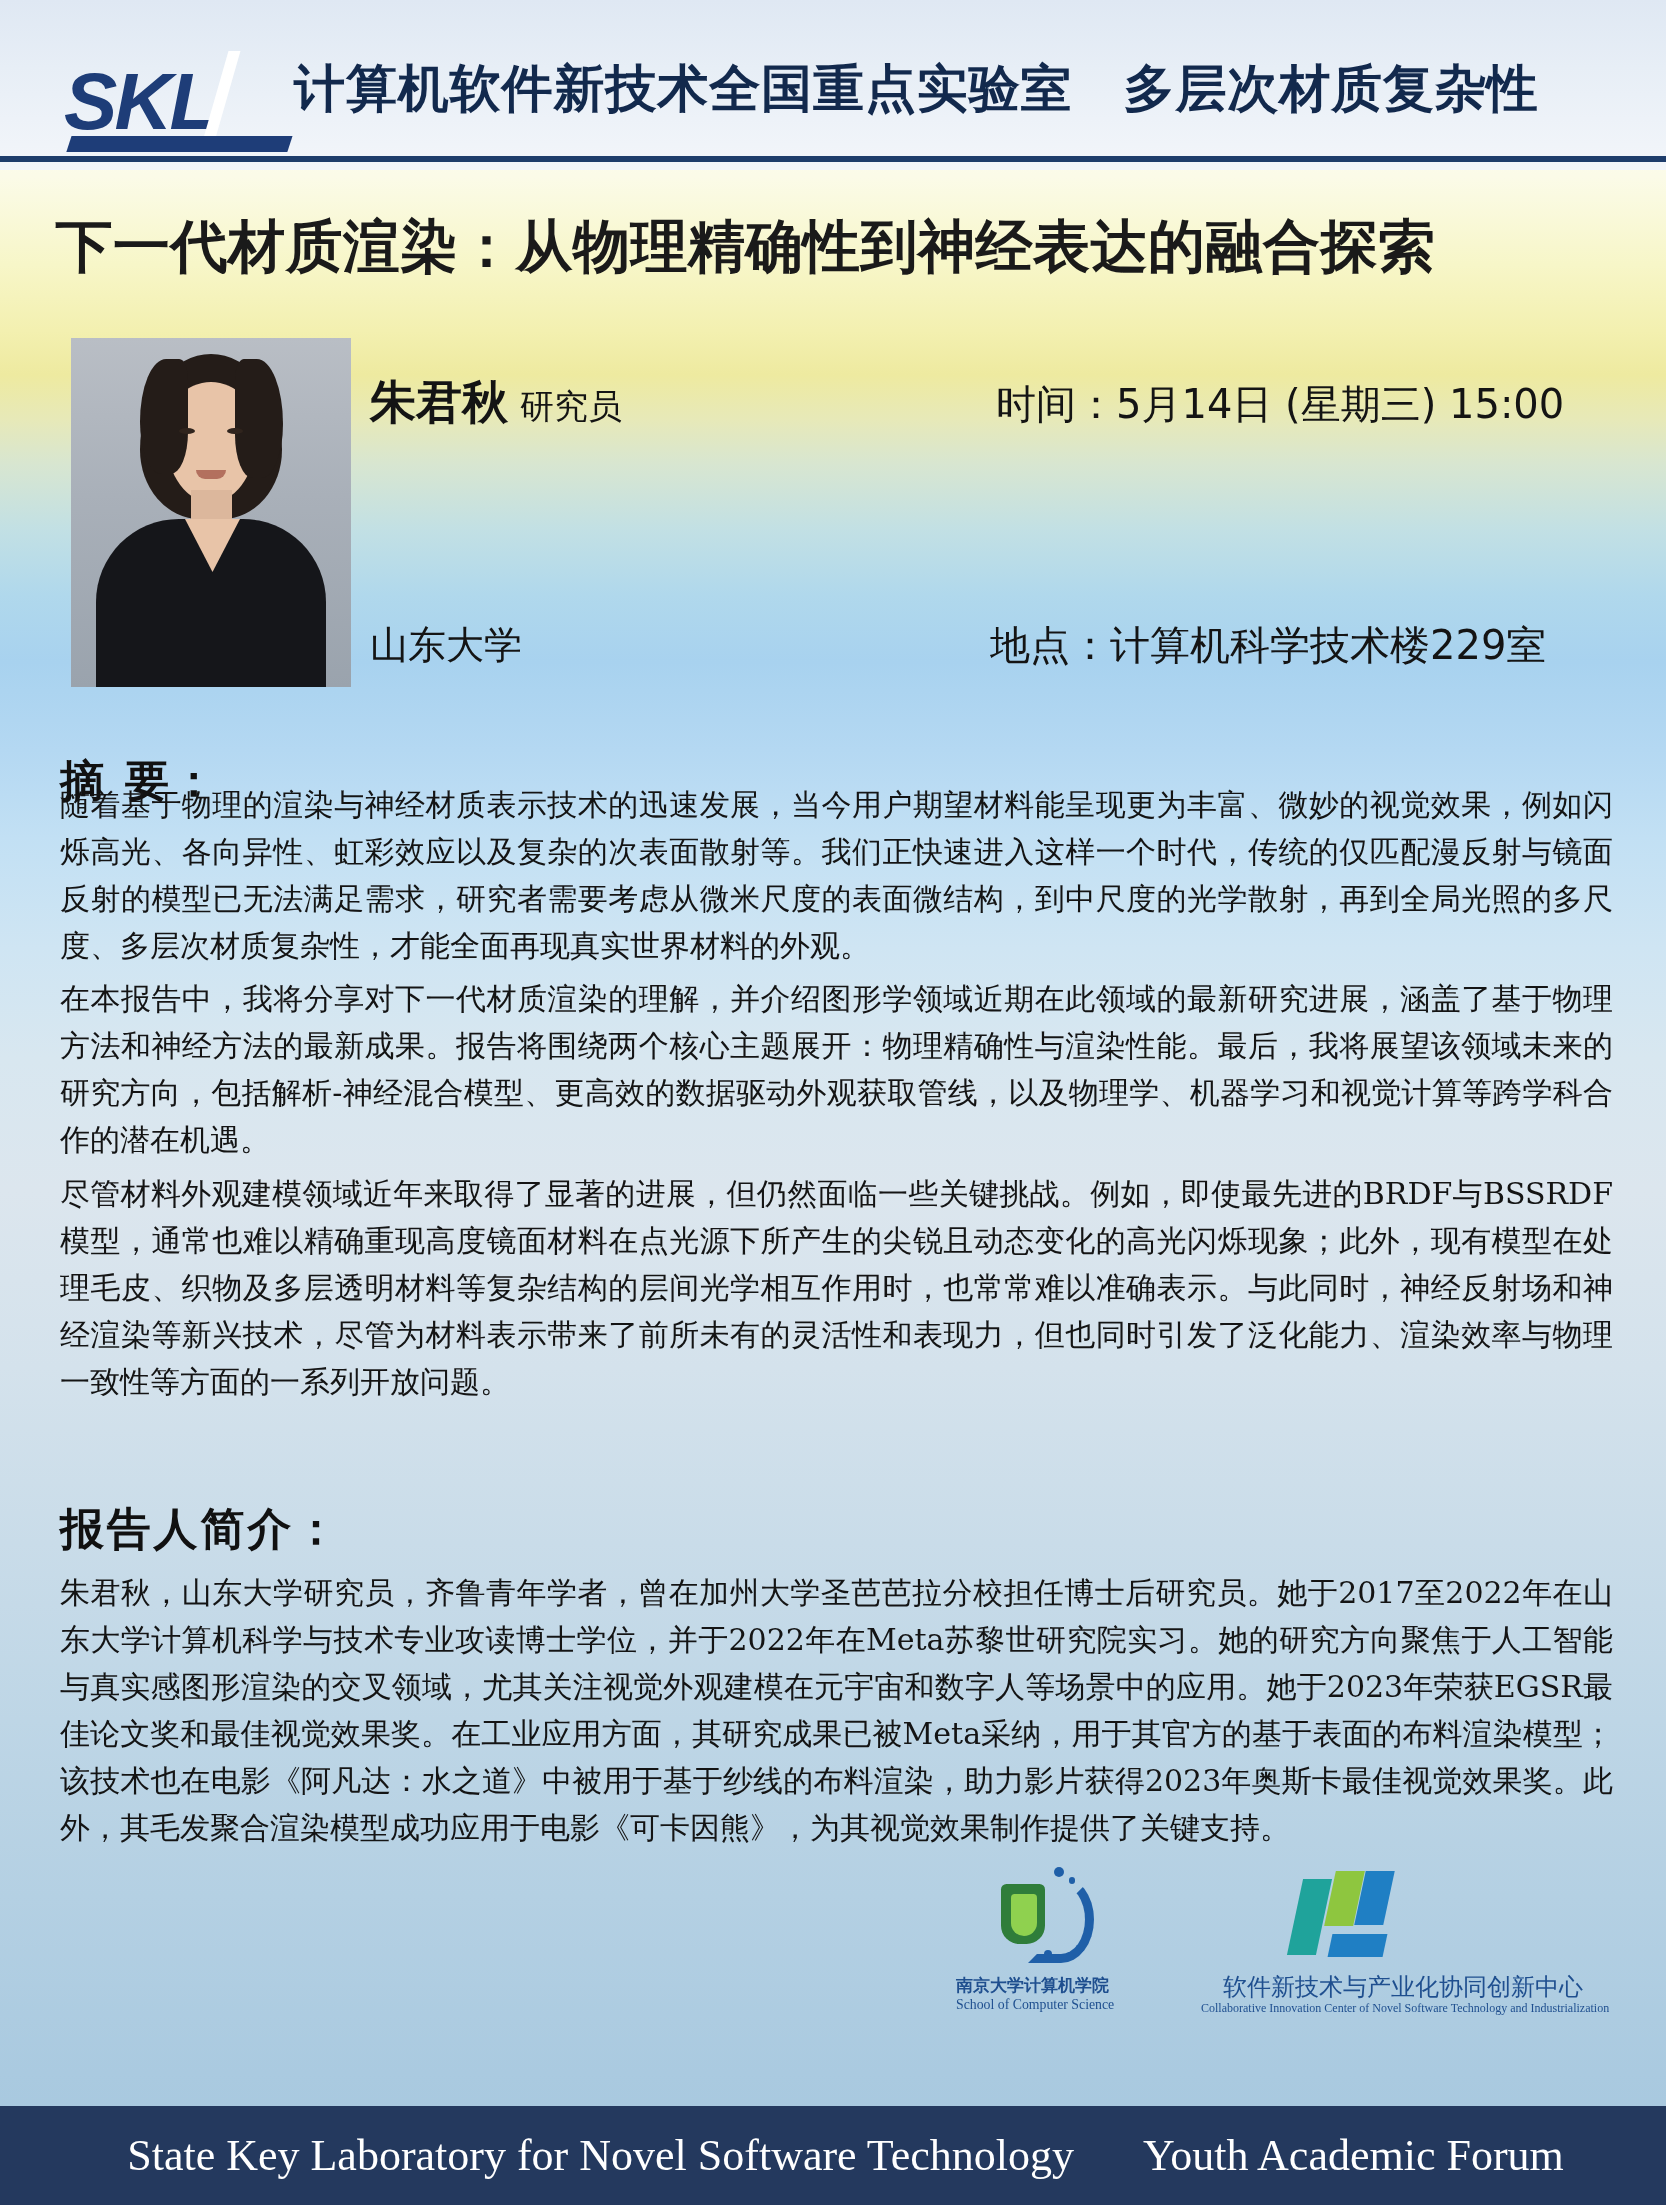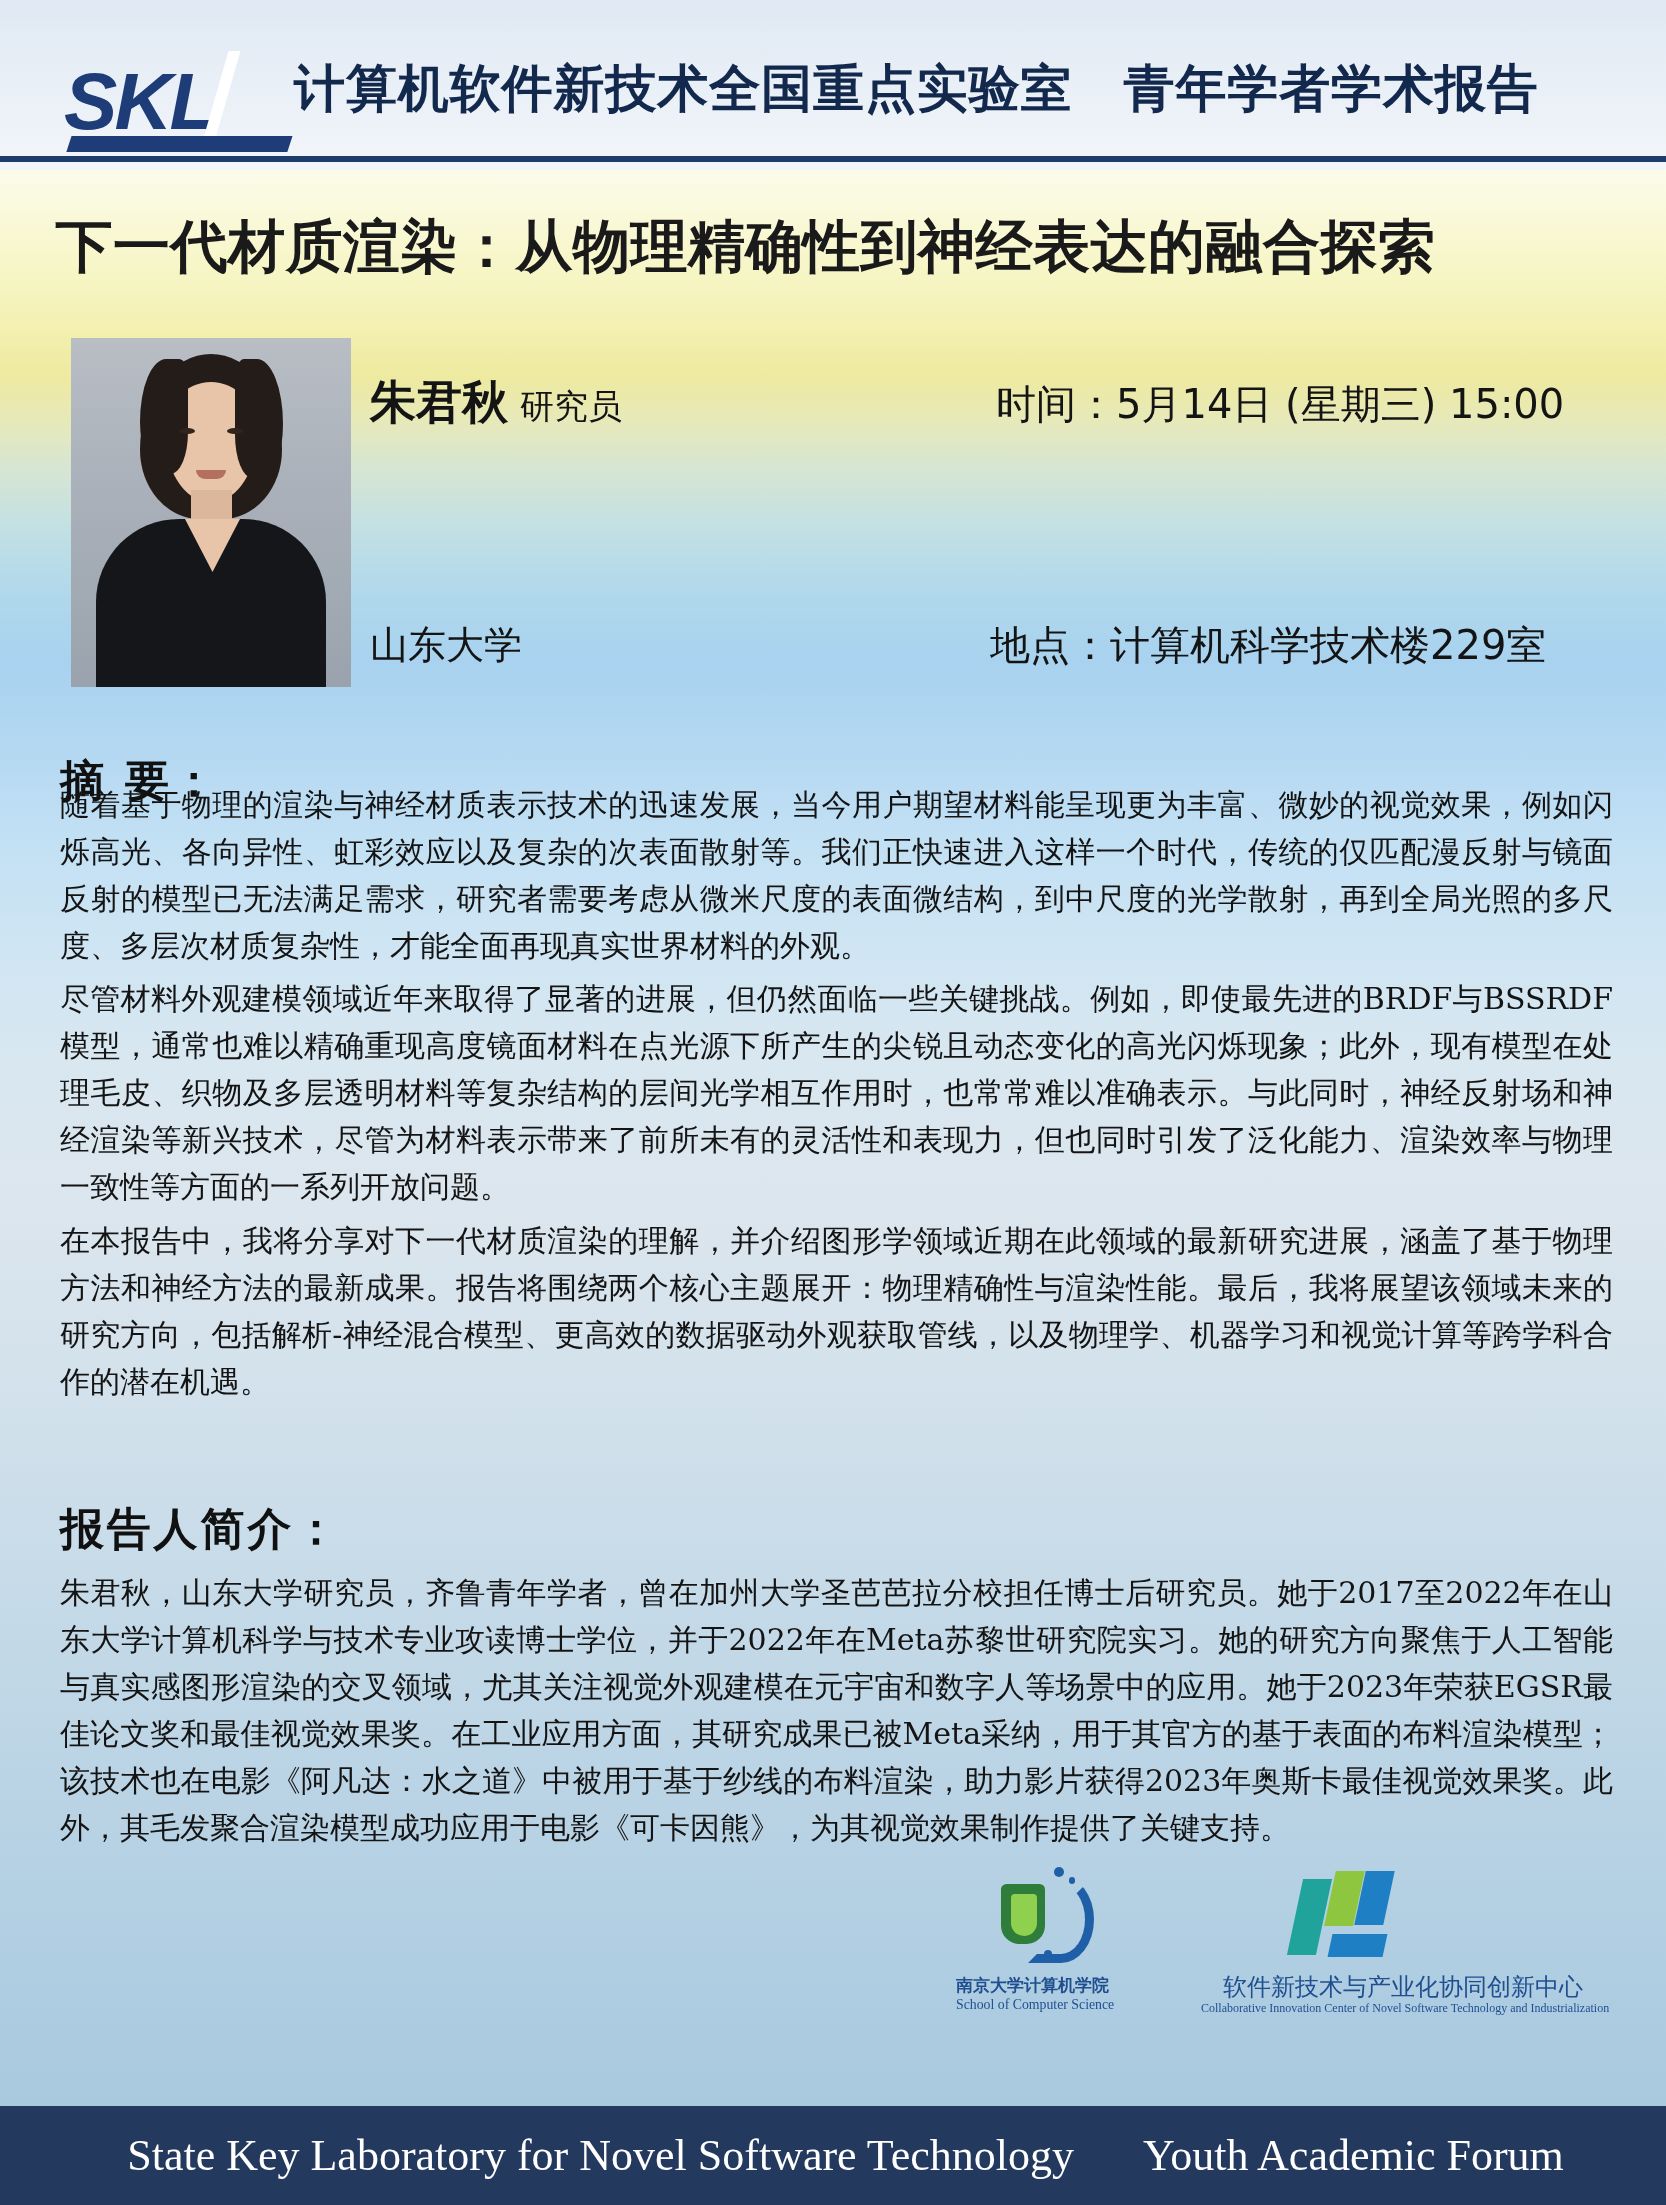--- a/index.html
+++ b/index.html
@@ -420,21 +420,21 @@
 
 <div class="poster">
 
   <div class="header">
     <div class="skl-logo">
       <div class="skl-text">SKL</div>
       <div class="skl-slash"></div>
       <div class="skl-bar"></div>
     </div>
     <div class="header-title">
-      <span>计算机软件新技术全国重点实验室</span><span class="gap"></span><span>青年学者学术报告</span>
+      <span>计算机软件新技术全国重点实验室</span><span class="gap"></span><span>多层次材质复杂性</span>
     </div>
     <div class="header-underline"></div>
   </div>
 
   <div class="talk-title">下一代材质渲染：从物理精确性到神经表达的融合探索</div>
 
   <div class="photo">
     <div class="hair"></div>
     <div class="face"></div>
     <div class="hair-front-l"></div>
@@ -452,22 +452,22 @@
   </div>
 
   <div class="speaker-affil">山东大学</div>
 
   <div class="meta-time">时间：5月14日 (星期三) 15:00</div>
   <div class="meta-place">地点：计算机科学技术楼229室</div>
 
   <div class="section-head" id="abstract-head">摘 要：</div>
   <div class="body-block" id="abstract-body">
     <p>随着基于物理的渲染与神经材质表示技术的迅速发展，当今用户期望材料能呈现更为丰富、微妙的视觉效果，例如闪烁高光、各向异性、虹彩效应以及复杂的次表面散射等。我们正快速进入这样一个时代，传统的仅匹配漫反射与镜面反射的模型已无法满足需求，研究者需要考虑从微米尺度的表面微结构，到中尺度的光学散射，再到全局光照的多尺度、多层次材质复杂性，才能全面再现真实世界材料的外观。</p>
+    <p>在本报告中，我将分享对下一代材质渲染的理解，并介绍图形学领域近期在此领域的最新研究进展，涵盖了基于物理方法和神经方法的最新成果。报告将围绕两个核心主题展开：物理精确性与渲染性能。最后，我将展望该领域未来的研究方向，包括解析-神经混合模型、更高效的数据驱动外观获取管线，以及物理学、机器学习和视觉计算等跨学科合作的潜在机遇。</p>
     <p>尽管材料外观建模领域近年来取得了显著的进展，但仍然面临一些关键挑战。例如，即使最先进的BRDF与BSSRDF模型，通常也难以精确重现高度镜面材料在点光源下所产生的尖锐且动态变化的高光闪烁现象；此外，现有模型在处理毛皮、织物及多层透明材料等复杂结构的层间光学相互作用时，也常常难以准确表示。与此同时，神经反射场和神经渲染等新兴技术，尽管为材料表示带来了前所未有的灵活性和表现力，但也同时引发了泛化能力、渲染效率与物理一致性等方面的一系列开放问题。</p>
-    <p>在本报告中，我将分享对下一代材质渲染的理解，并介绍图形学领域近期在此领域的最新研究进展，涵盖了基于物理方法和神经方法的最新成果。报告将围绕两个核心主题展开：物理精确性与渲染性能。最后，我将展望该领域未来的研究方向，包括解析-神经混合模型、更高效的数据驱动外观获取管线，以及物理学、机器学习和视觉计算等跨学科合作的潜在机遇。</p>
   </div>
 
   <div class="section-head" id="bio-head">报告人简介：</div>
   <div class="body-block" id="bio-body">
     <p>朱君秋，山东大学研究员，齐鲁青年学者，曾在加州大学圣芭芭拉分校担任博士后研究员。她于2017至2022年在山东大学计算机科学与技术专业攻读博士学位，并于2022年在Meta苏黎世研究院实习。她的研究方向聚焦于人工智能与真实感图形渲染的交叉领域，尤其关注视觉外观建模在元宇宙和数字人等场景中的应用。她于2023年荣获EGSR最佳论文奖和最佳视觉效果奖。在工业应用方面，其研究成果已被Meta采纳，用于其官方的基于表面的布料渲染模型；该技术也在电影《阿凡达：水之道》中被用于基于纱线的布料渲染，助力影片获得2023年奥斯卡最佳视觉效果奖。此外，其毛发聚合渲染模型成功应用于电影《可卡因熊》，为其视觉效果制作提供了关键支持。</p>
   </div>
 
   <div class="logo-nju">
     <div class="mark">
       <div class="shield"></div>

